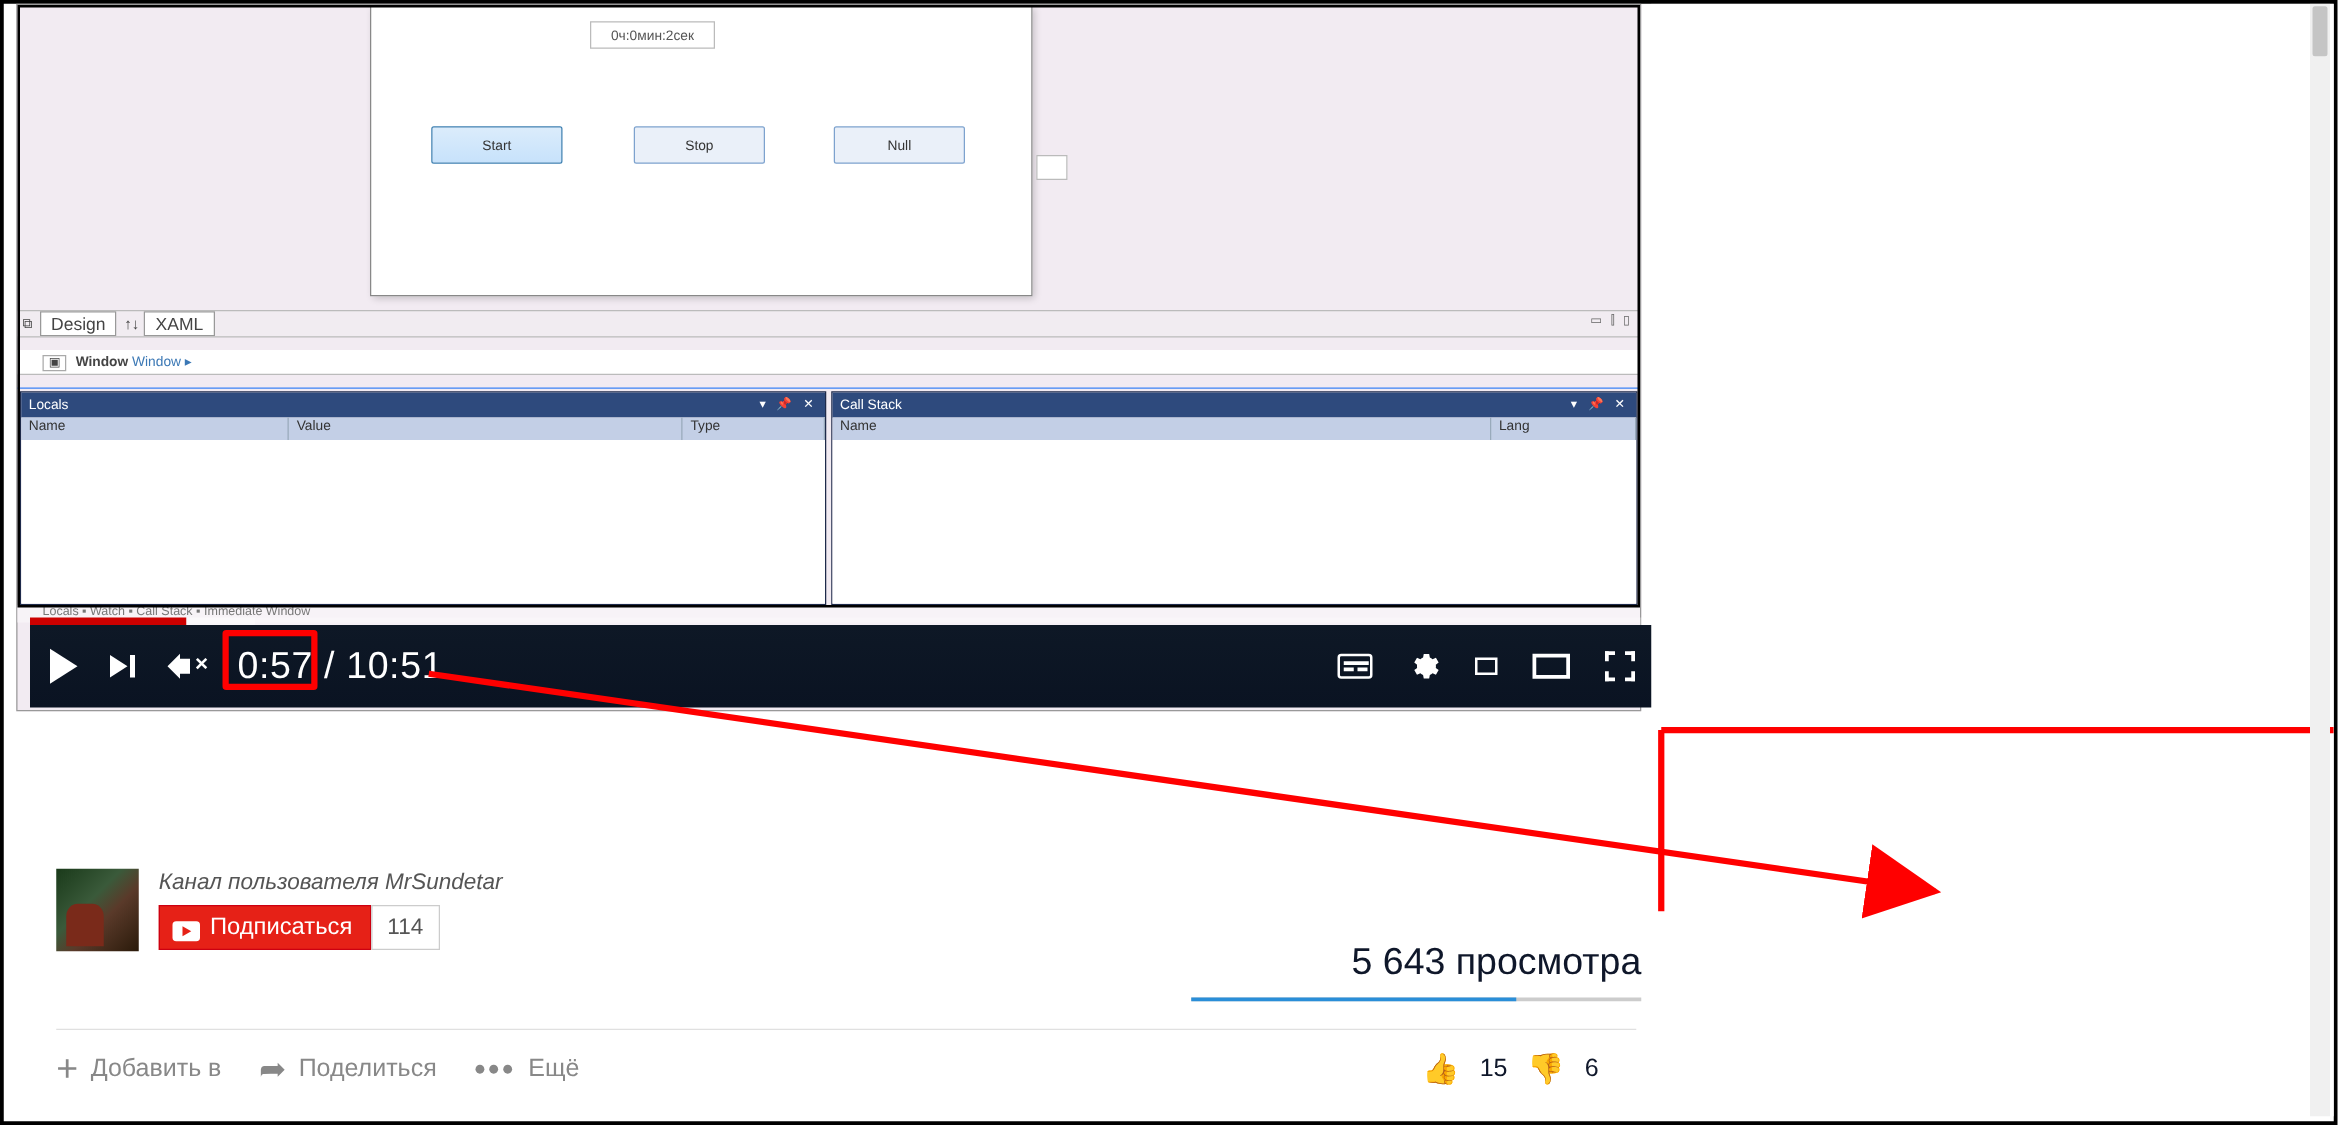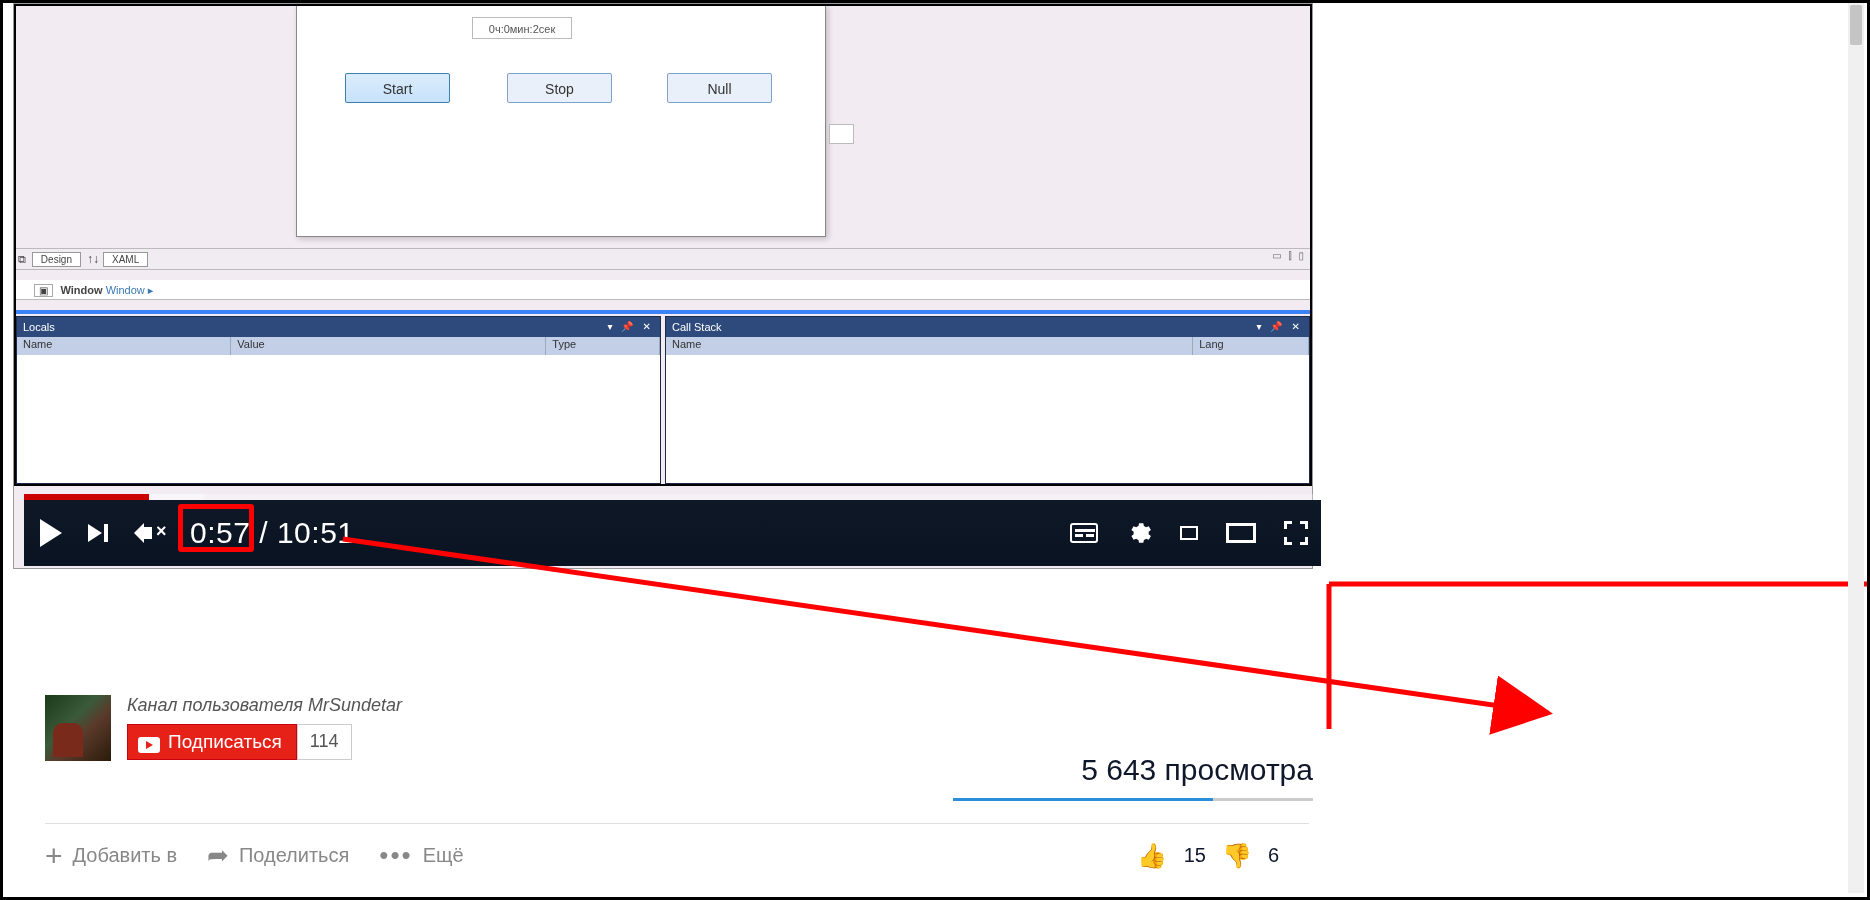--- a/index.html
+++ b/index.html
@@ -6,34 +6,34 @@
   html, body { width: 1870px; height: 900px; font-family: Arial, sans-serif; background: #fff; position: relative; }
   body { border: 3px solid #000; overflow: hidden; }
 
   .left-pane { position: absolute; left: 0; top: 0; width: 1316px; height: 890px; }
   .right-pane { position: absolute; left: 1318px; top: 0; right: 0; height: 890px; background: #fff; }
 
   
   .video-container { position: absolute; left: 10px; top: 0; width: 1300px; height: 566px; background: #f2ebf2; border: 1px solid #999; }
   .vs-designer-app { position: absolute; left: 282px; top: 0; width: 530px; height: 233px; background: #fff; border: 1px solid #888; box-shadow: 2px 2px 6px rgba(0,0,0,0.2); }
   .vs-time-output { position: absolute; left: 175px; top: 12px; width: 100px; height: 22px; border: 1px solid #bbb; font-size: 11px; text-align: center; line-height: 22px; color: #555; background: #fff; }
-  .vs-btn { position: absolute; top: 68px; width: 105px; height: 30px; border: 1px solid #7da2ce; background: #eaf0f9; font-size: 14px; color: #333; text-align: center; line-height: 30px; border-radius: 2px; }
+  .vs-btn { position: absolute; top: 96px; width: 105px; height: 30px; border: 1px solid #7da2ce; background: #eaf0f9; font-size: 11px; color: #333; text-align: center; line-height: 30px; border-radius: 2px; }
   .vs-btn.start { left: 48px; background: linear-gradient(#dbecfb, #c7e2fb); border-color: #3c7fb1; }
   .vs-btn.stop  { left: 210px; }
   .vs-btn.null  { left: 370px; }
   .vs-ghost-box { position: absolute; left: 815px; top: 120px; width: 25px; height: 20px; border: 1px solid #bbb; background: #fff; }
 
   .vs-tabs-row { position: absolute; left: 0; top: 244px; right: 0; height: 22px; background: #f1ecf1; border-top: 1px solid #bbb; border-bottom: 1px solid #bbb; font-size: 11px; color: #444; display: flex; align-items: center; padding-left: 4px; }
-  .vs-tab { border: 1px solid #999; background: #fff; padding: 1px 8px; margin-right: 6px; font-size: 10px; text-align: right; }
+  .vs-tab { border: 1px solid #999; background: #fff; padding: 1px 8px; margin-right: 6px; font-size: 14px; text-align: right; }
   .vs-layout-icons { position: absolute; right: 6px; top: 246px; font-size: 10px; color: #666; letter-spacing: 2px; }
   .vs-window-row { position: absolute; left: 0; top: 276px; right: 0; height: 20px; background: #fff; border-bottom: 1px solid #bbb; font-size: 11px; color: #444; padding-left: 20px; line-height: 20px; }
   .vs-window-exp { border: 1px solid #aaa; padding: 0 4px; margin-right: 4px; font-size: 10px; }
   .vs-window-sub { color: #3b78b5; font-size: 11px; }
 
-  .vs-panels-zone { position: absolute; left: 0; top: 306px; right: 0; height: 176px; display: flex; border-top: 4px solid #3b82f6; }
+  .vs-panels-zone { position: absolute; left: 0; top: 306px; right: 0; height: 176px; display: flex; border-top: 1px solid #3b82f6; }
   .vs-panel { flex: 1; border: 1px solid #1e2a4a; display: flex; flex-direction: column; margin: 2px; }
   .vs-panel-header { background: #2e4a7d; color: #fff; font-size: 11px; height: 20px; line-height: 20px; padding: 0 6px; display: flex; justify-content: space-between; }
   .vs-panel-header-ctrls { font-size: 10px; letter-spacing: 3px; }
   .vs-panel-cols { background: #c3cfe6; height: 18px; display: flex; font-size: 11px; color: #333; }
   .vs-panel-col { border-right: 1px solid #9ab; padding: 1px 6px; }
   .vs-panel-body { flex: 1; background: #fff; }
   .vs-output-row { position: absolute; left: 0; top: 480px; right: 0; height: 14px; background: #f7f3f7; font-size: 10px; color: #777; padding-left: 20px; }
 
   .video-border { position: absolute; left: 0; top: 0; width: 100%; height: 482px; border: 2px solid #000; pointer-events: none; }
 
@@ -149,20 +149,21 @@
           <span>Call Stack</span>
           <span class="vs-panel-header-ctrls">▾ 📌 ✕</span>
         </div>
         <div class="vs-panel-cols">
           <div class="vs-panel-col" style="flex:5">Name</div>
           <div class="vs-panel-col" style="flex:1">Lang</div>
         </div>
         <div class="vs-panel-body"></div>
       </div>
     </div>
+    <div class="vs-output-row">Locals  ▪ Watch    ▪ Call Stack    ▪ Immediate Window</div>
 
     <div class="video-border"></div>
 
     <div class="progress-bar">
       <div class="progress-loaded"></div>
       <div class="progress-played"></div>
     </div>
 
     <div class="player-controls">
       <div class="pc-left">

